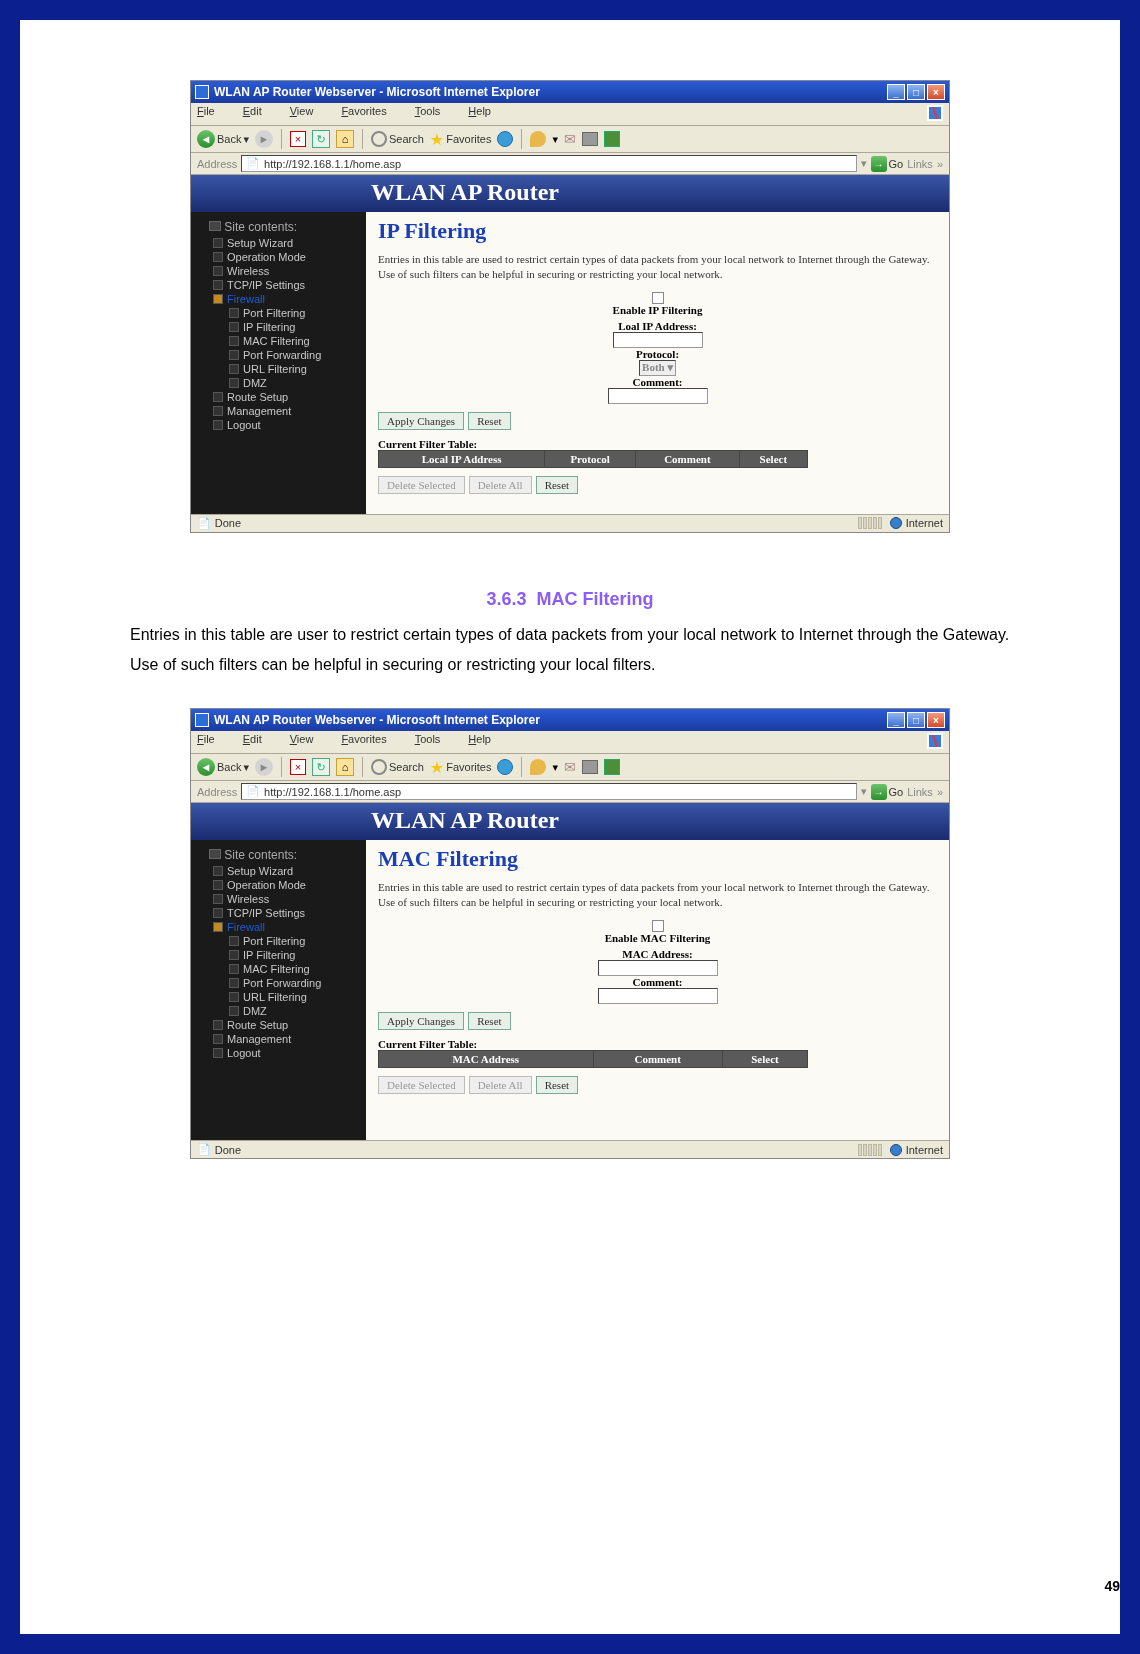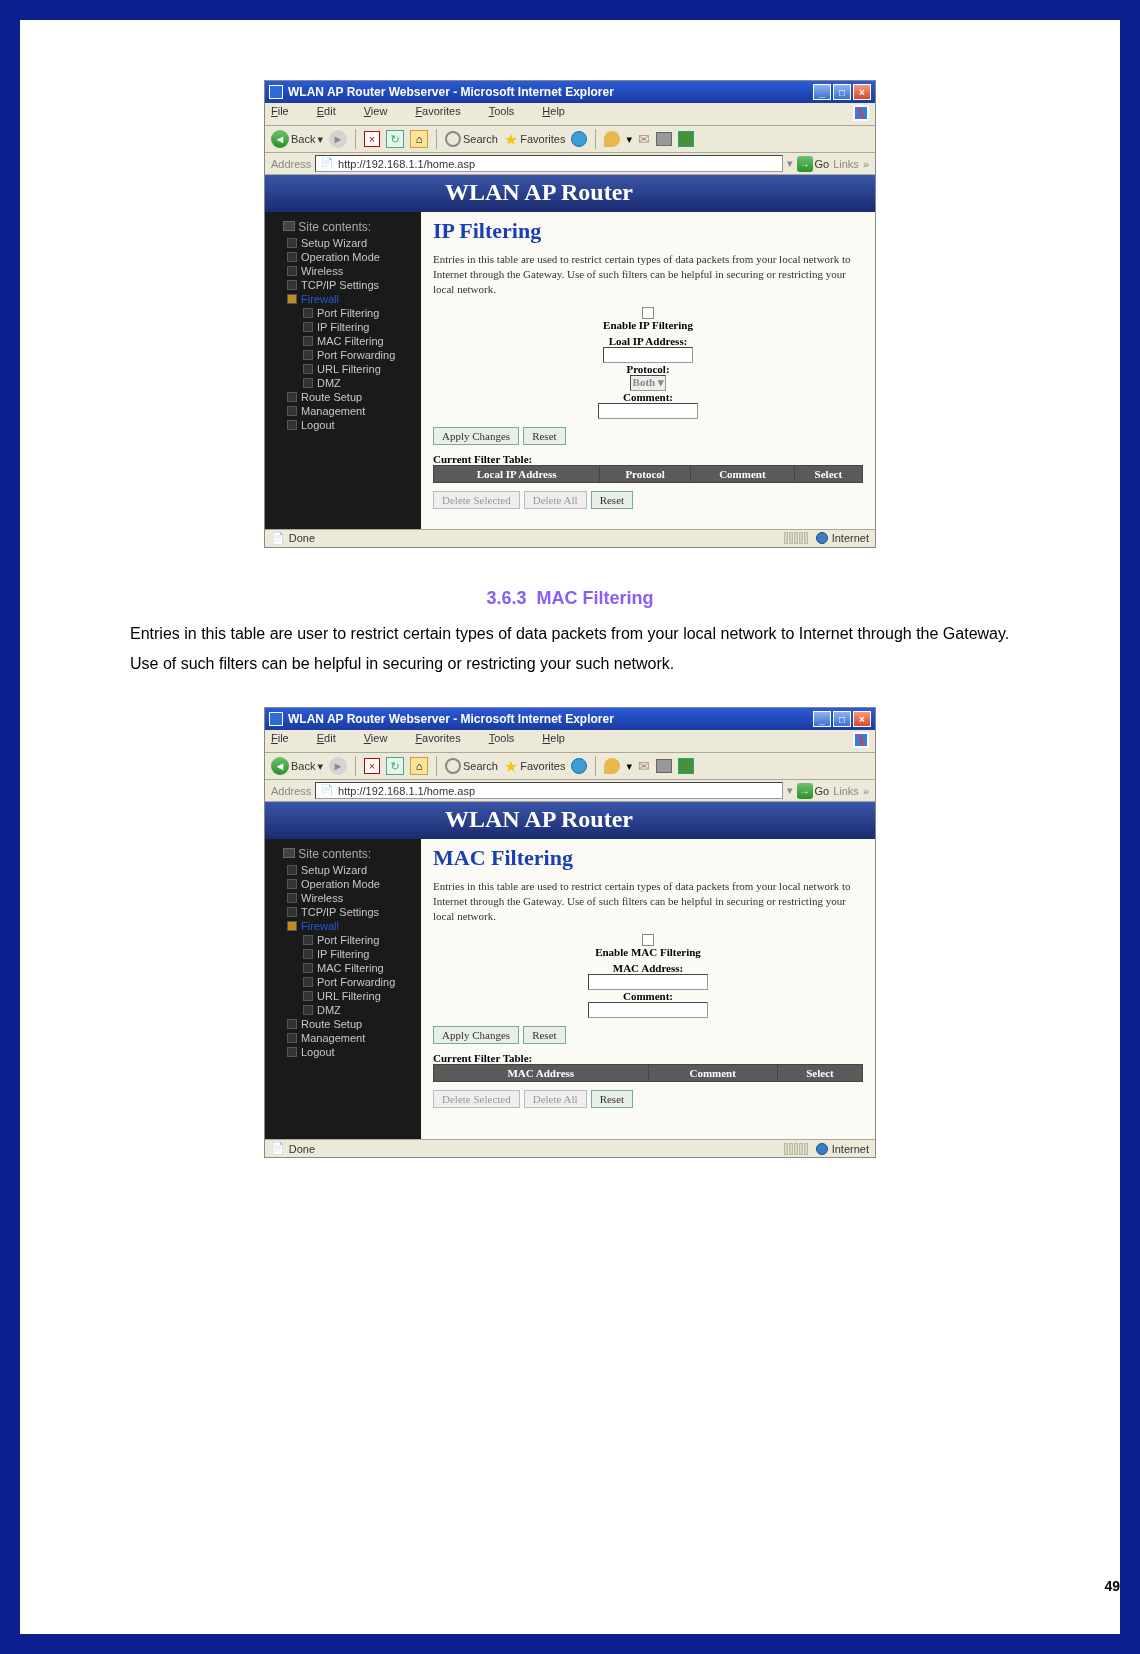--- a/index.html
+++ b/index.html
@@ -6,22 +6,22 @@
   body {
     width: 1140px;
     height: 1654px;
     background: #fff;
     border: 20px solid #0b1f8f;
     font-family: Arial, sans-serif;
     position: relative;
   }
   .page-inner { padding: 60px 20px 0 20px; }
   .screenshot {
-    width: 612px;
-    margin: 0 auto 40px auto;
+    width: 760px;
+    margin: 0 auto 56px auto;
     border: 1px solid #888;
     background: #ece9d8;
     font-size: 11px;
   }
   .titlebar {
     background: linear-gradient(#2a5bd7, #1a3b9f);
     color: #fff;
     display: flex;
     align-items: center;
     padding: 2px 4px;
@@ -332,21 +332,21 @@
           <span class="globe-ic"></span>
           <span>Internet</span>
         </span>
   </div>
 </div>
 
 <div class="doc-section">
   <div class="doc-heading">
     <span class="num">3.6.3</span><span>MAC Filtering</span>
   </div>
-  <div class="doc-para">Entries in this table are user to restrict certain types of data packets from your local network to Internet through the Gateway. Use of such filters can be helpful in securing or restricting your such network.</div>
+  <div class="doc-para">Entries in this table are user to restrict certain types of data packets from your local network to Internet through the Gateway. Use of such filters can be helpful in securing or restricting your local filters.</div>
 </div>
 
 <div class="screenshot">
   <div class="titlebar">
     <span class="ie-icon"></span>
     <span class="title-text">WLAN AP Router Webserver - Microsoft Internet Explorer</span>
     <div class="win-btns">
       <span class="win-btn min">_</span>
       <span class="win-btn max">□</span>
       <span class="win-btn close">×</span>

